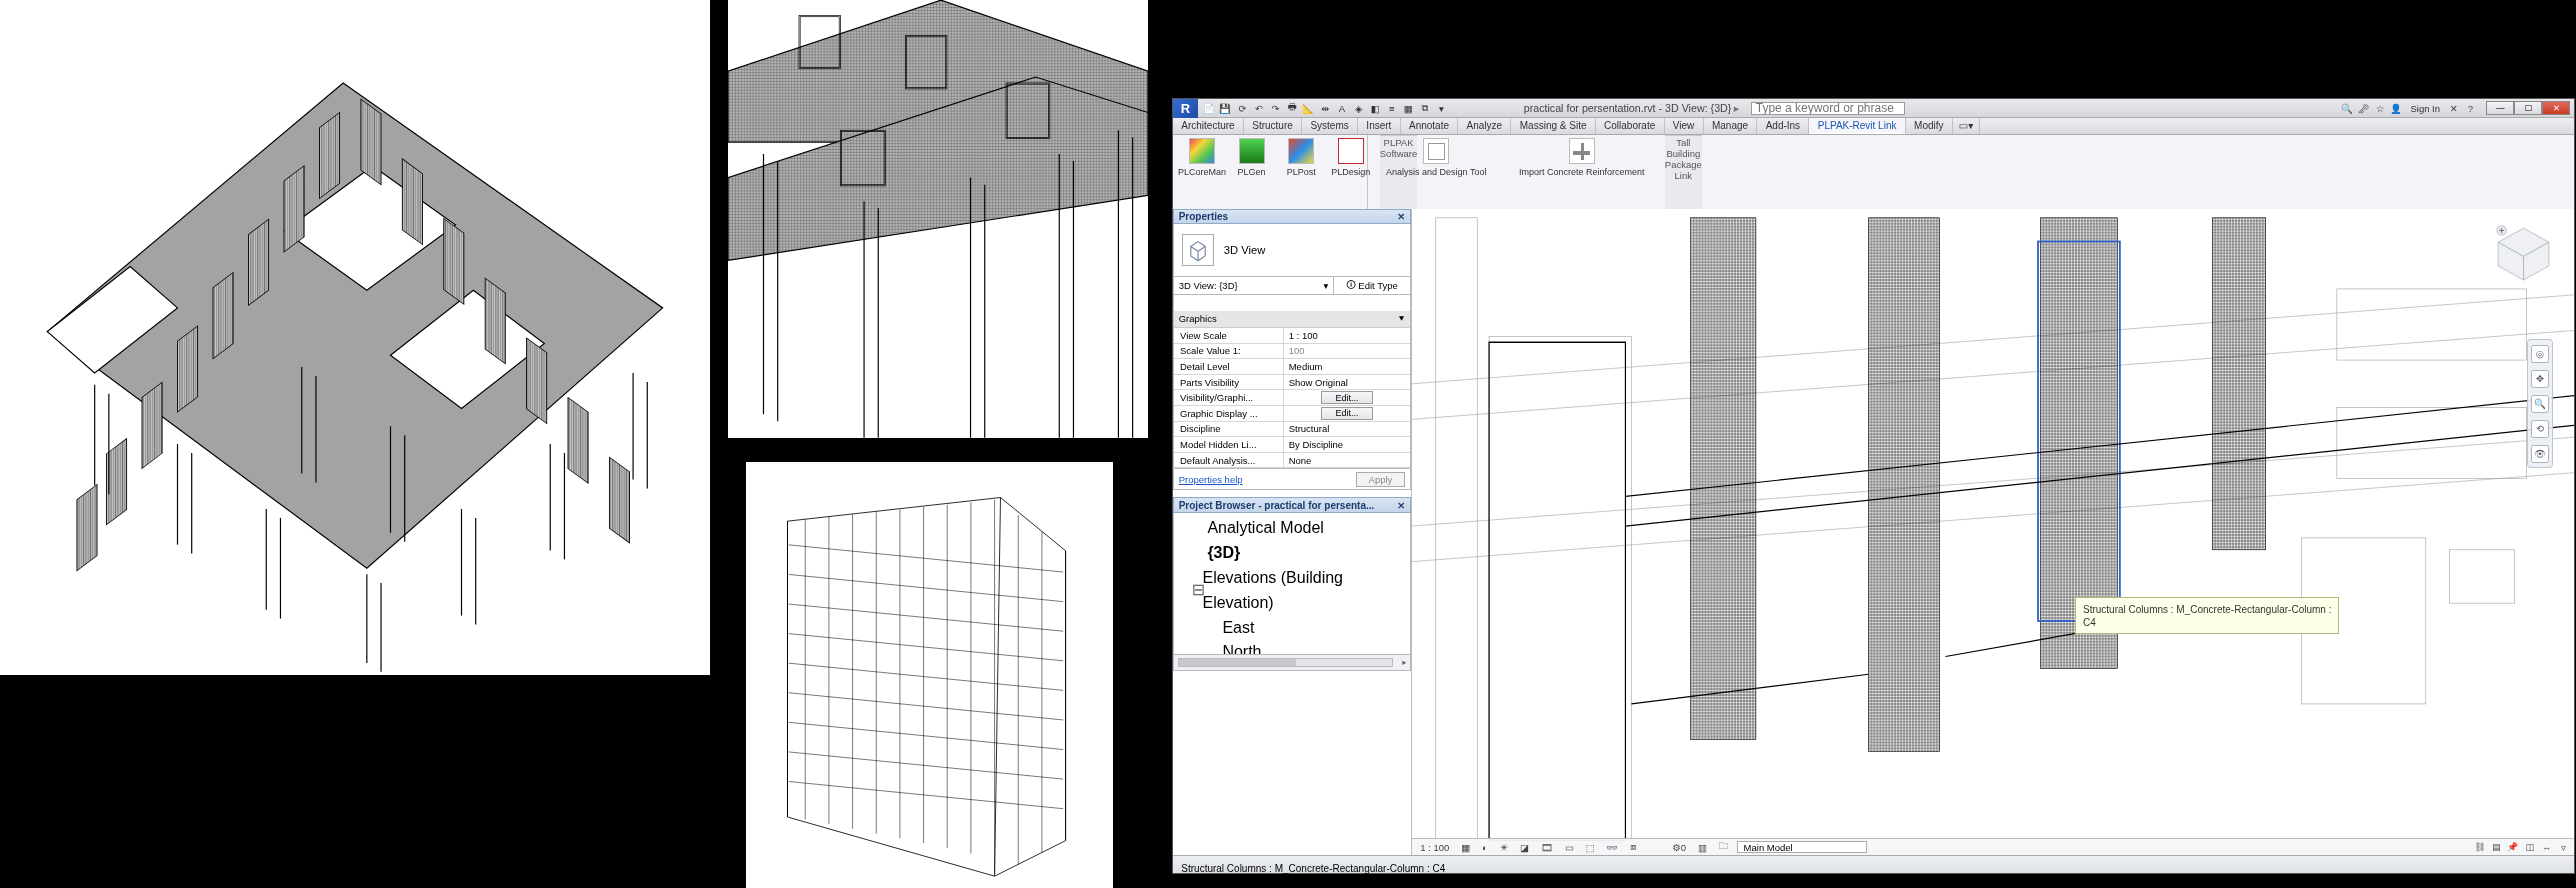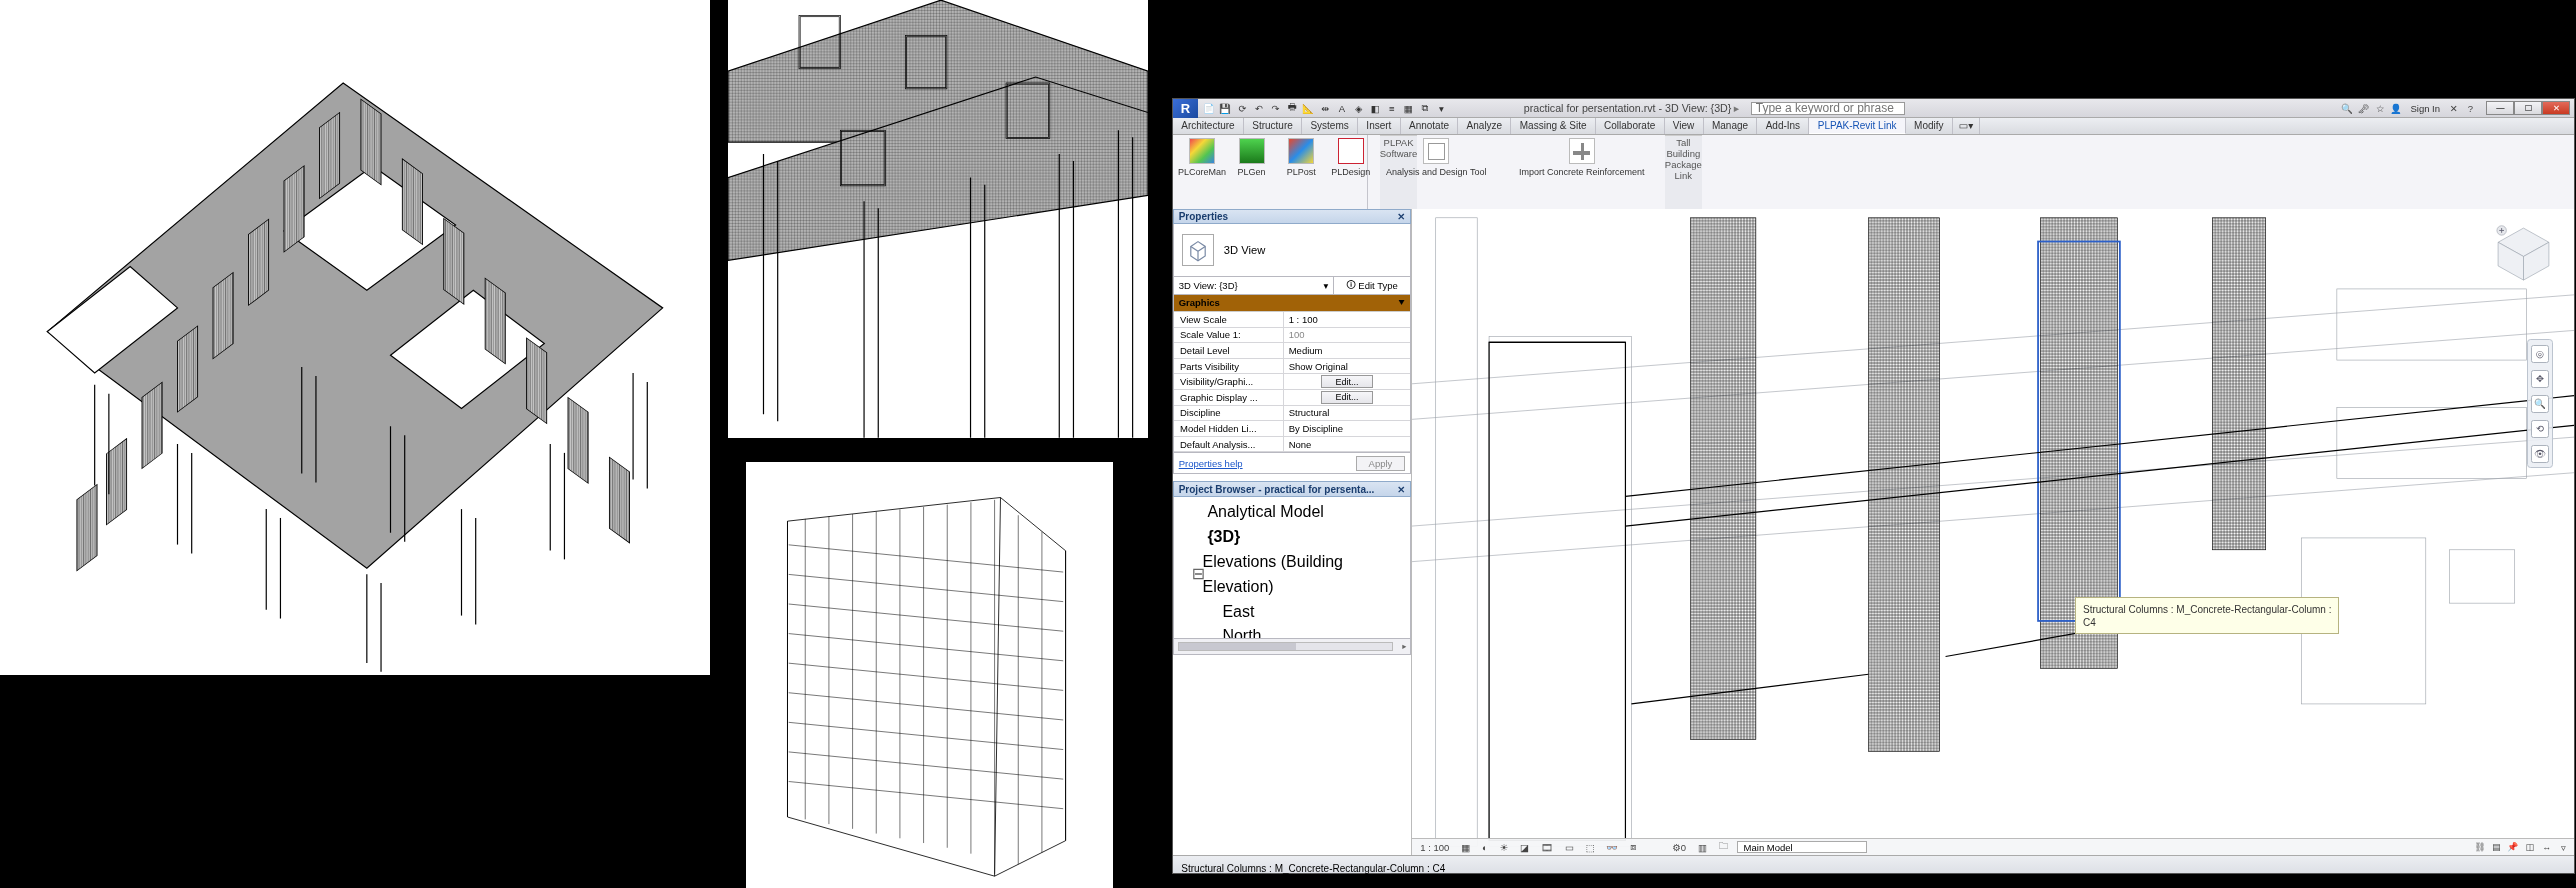--- a/index.html
+++ b/index.html
@@ -59,21 +59,21 @@
   .sidecol { width: 238px; display:flex; flex-direction:column; }
   .palettehdr { height: 15.4px; background: linear-gradient(#d9e4f2,#c5d5ea); border:0.6px solid #8faaca; display:flex; align-items:center; padding:0 4.7px; font-size:10px; color:#1a3d6e; font-weight:600; justify-content:space-between;}
   .palettehdr .x { font-size:9.5px; color:#1a3d6e;}
   .props-type { height: 53px; border:0.6px solid #b8b8c0; border-top:0; display:flex; align-items:center; padding:0 8.3px; gap:9.5px; background:#fff;}
   .props-type .cube { width:32px; height:32px; border:0.6px solid #aaa; display:flex; align-items:center; justify-content:center;}
   .props-type .cube svg{width:24px;height:24px;}
   .typesel { height:18px; border:0.6px solid #b8b8c0; border-top:0; display:flex; }
   .typesel .dd { flex:1; border-right:0.6px solid #b8b8c0; display:flex; align-items:center; padding:0 4.7px; font-size:9.5px; justify-content:space-between;}
   .typesel .edittype { width:76px; display:flex; align-items:center; justify-content:center; font-size:9.5px; gap:2.4px;}
   .propgrid { border:0.6px solid #b8b8c0; border-top:0; font-size:9.5px; }
-  .propgrid .grp { background:#a16207; padding:1.8px 4.7px; font-weight:700; display:flex; justify-content:space-between; border-bottom:0.6px solid #ccc;}
+  .propgrid .grp { background:#e5e5e5; padding:1.8px 4.7px; font-weight:400; display:flex; justify-content:space-between; border-bottom:0.6px solid #ccc;margin-top:16px;}
   .proprow { display:flex; border-bottom:0.6px solid #d6d6da;}
   .proprow .k { width: 110px; padding:1.8px 6px; border-right:0.6px solid #d6d6da; white-space:nowrap; overflow:hidden; text-overflow:ellipsis;}
   .proprow .v { flex:1; padding:1.8px 4.7px; white-space:nowrap; overflow:hidden;}
   .proprow .vbtn { flex:1; display:flex; align-items:center; justify-content:center;}
   .proprow .vbtn .btn { border:0.6px solid #999; background:linear-gradient(#f6f6f9,#e6e6ea); padding:0.6px 13px; font-size:9px;}
   .propfoot { display:flex; border:0.6px solid #b8b8c0; border-top:0; padding:2.4px 4.7px; justify-content:space-between; align-items:center;}
   .propfoot a{ color:#1b56c9; font-size:9.5px; text-decoration:underline;}
   .propfoot .apply{ border:0.6px solid #aaa; padding:1.2px 12px; background:#f3f3f6; color:#888; font-size:9.5px;}
 
   .browser { margin-top:7px; }

